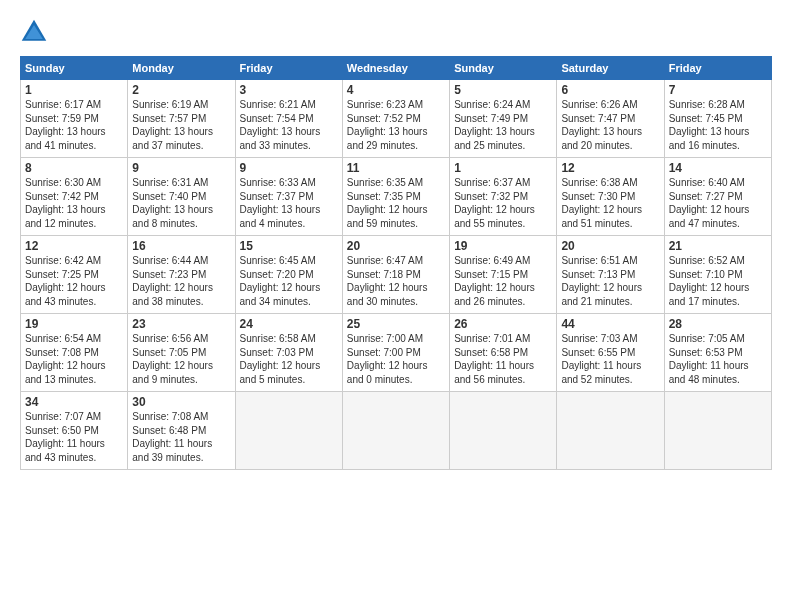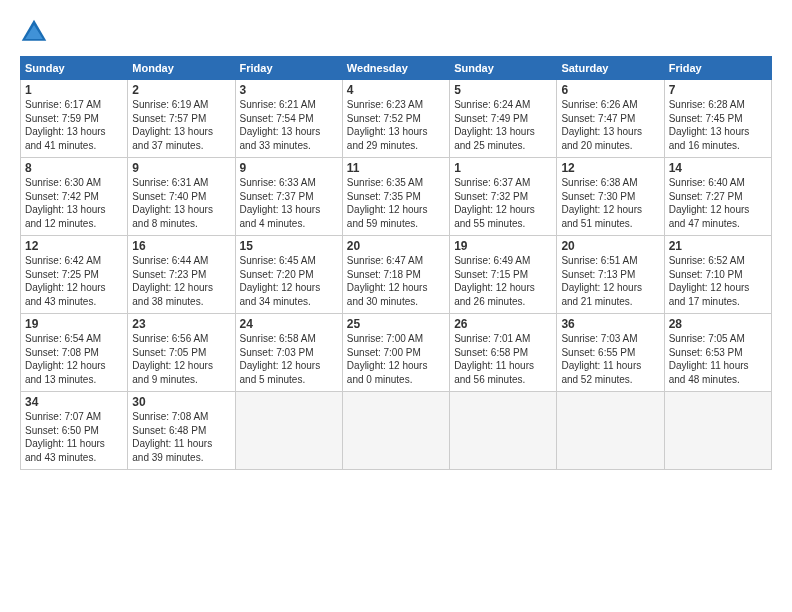--- a/index.html
+++ b/index.html
@@ -234,21 +234,21 @@
           </td>
           <td>
             <span class="day-num">25</span>
             <div class="cell-text">Sunrise: 7:00 AM<br>Sunset: 7:00 PM<br>Daylight: 12 hours<br>and 0 minutes.</div>
           </td>
           <td>
             <span class="day-num">26</span>
             <div class="cell-text">Sunrise: 7:01 AM<br>Sunset: 6:58 PM<br>Daylight: 11 hours<br>and 56 minutes.</div>
           </td>
           <td>
-            <span class="day-num">36</span>
+            <span class="day-num">44</span>
             <div class="cell-text">Sunrise: 7:03 AM<br>Sunset: 6:55 PM<br>Daylight: 11 hours<br>and 52 minutes.</div>
           </td>
           <td>
             <span class="day-num">28</span>
             <div class="cell-text">Sunrise: 7:05 AM<br>Sunset: 6:53 PM<br>Daylight: 11 hours<br>and 48 minutes.</div>
           </td>
         </tr>
         <tr>
           <td>
             <span class="day-num">34</span>

